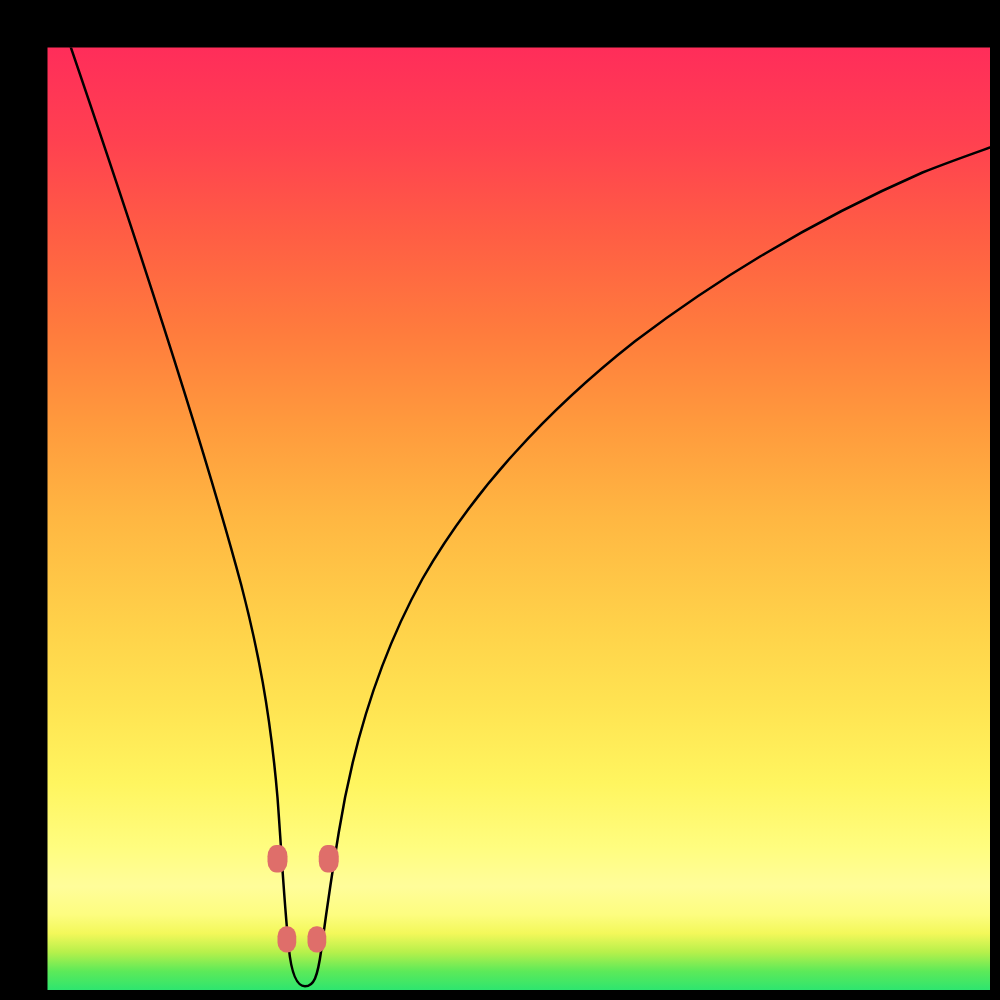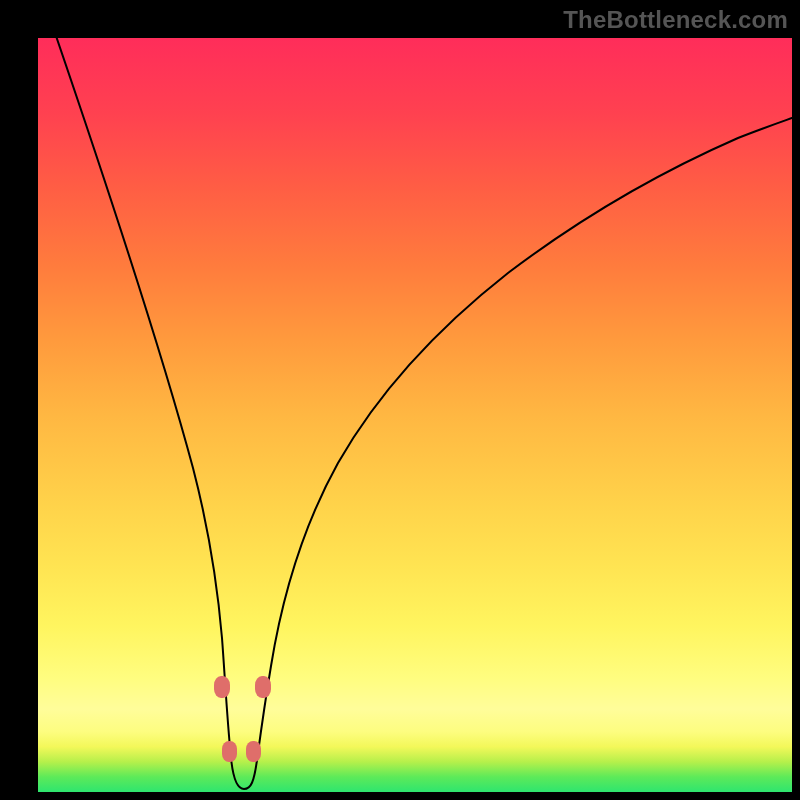--- a/index.html
+++ b/index.html
@@ -93,14 +93,13 @@
                C 340 355, 400 290, 470 235
                C 540 182, 620 135, 700 100
                C 720 92, 740 85, 754 80"></path>
 
       <rect class="bead" x="176" y="638" width="16" height="22" rx="7" ry="9"></rect>
       <rect class="bead" x="184" y="703" width="15" height="21" rx="7" ry="8"></rect>
       <rect class="bead" x="208" y="703" width="15" height="21" rx="7" ry="8"></rect>
       <rect class="bead" x="217" y="638" width="16" height="22" rx="7" ry="9"></rect>
     </svg>
   </div>
-  <div class="watermark">TheBottleneck.com</div>
 </div>
 
 </body></html>

